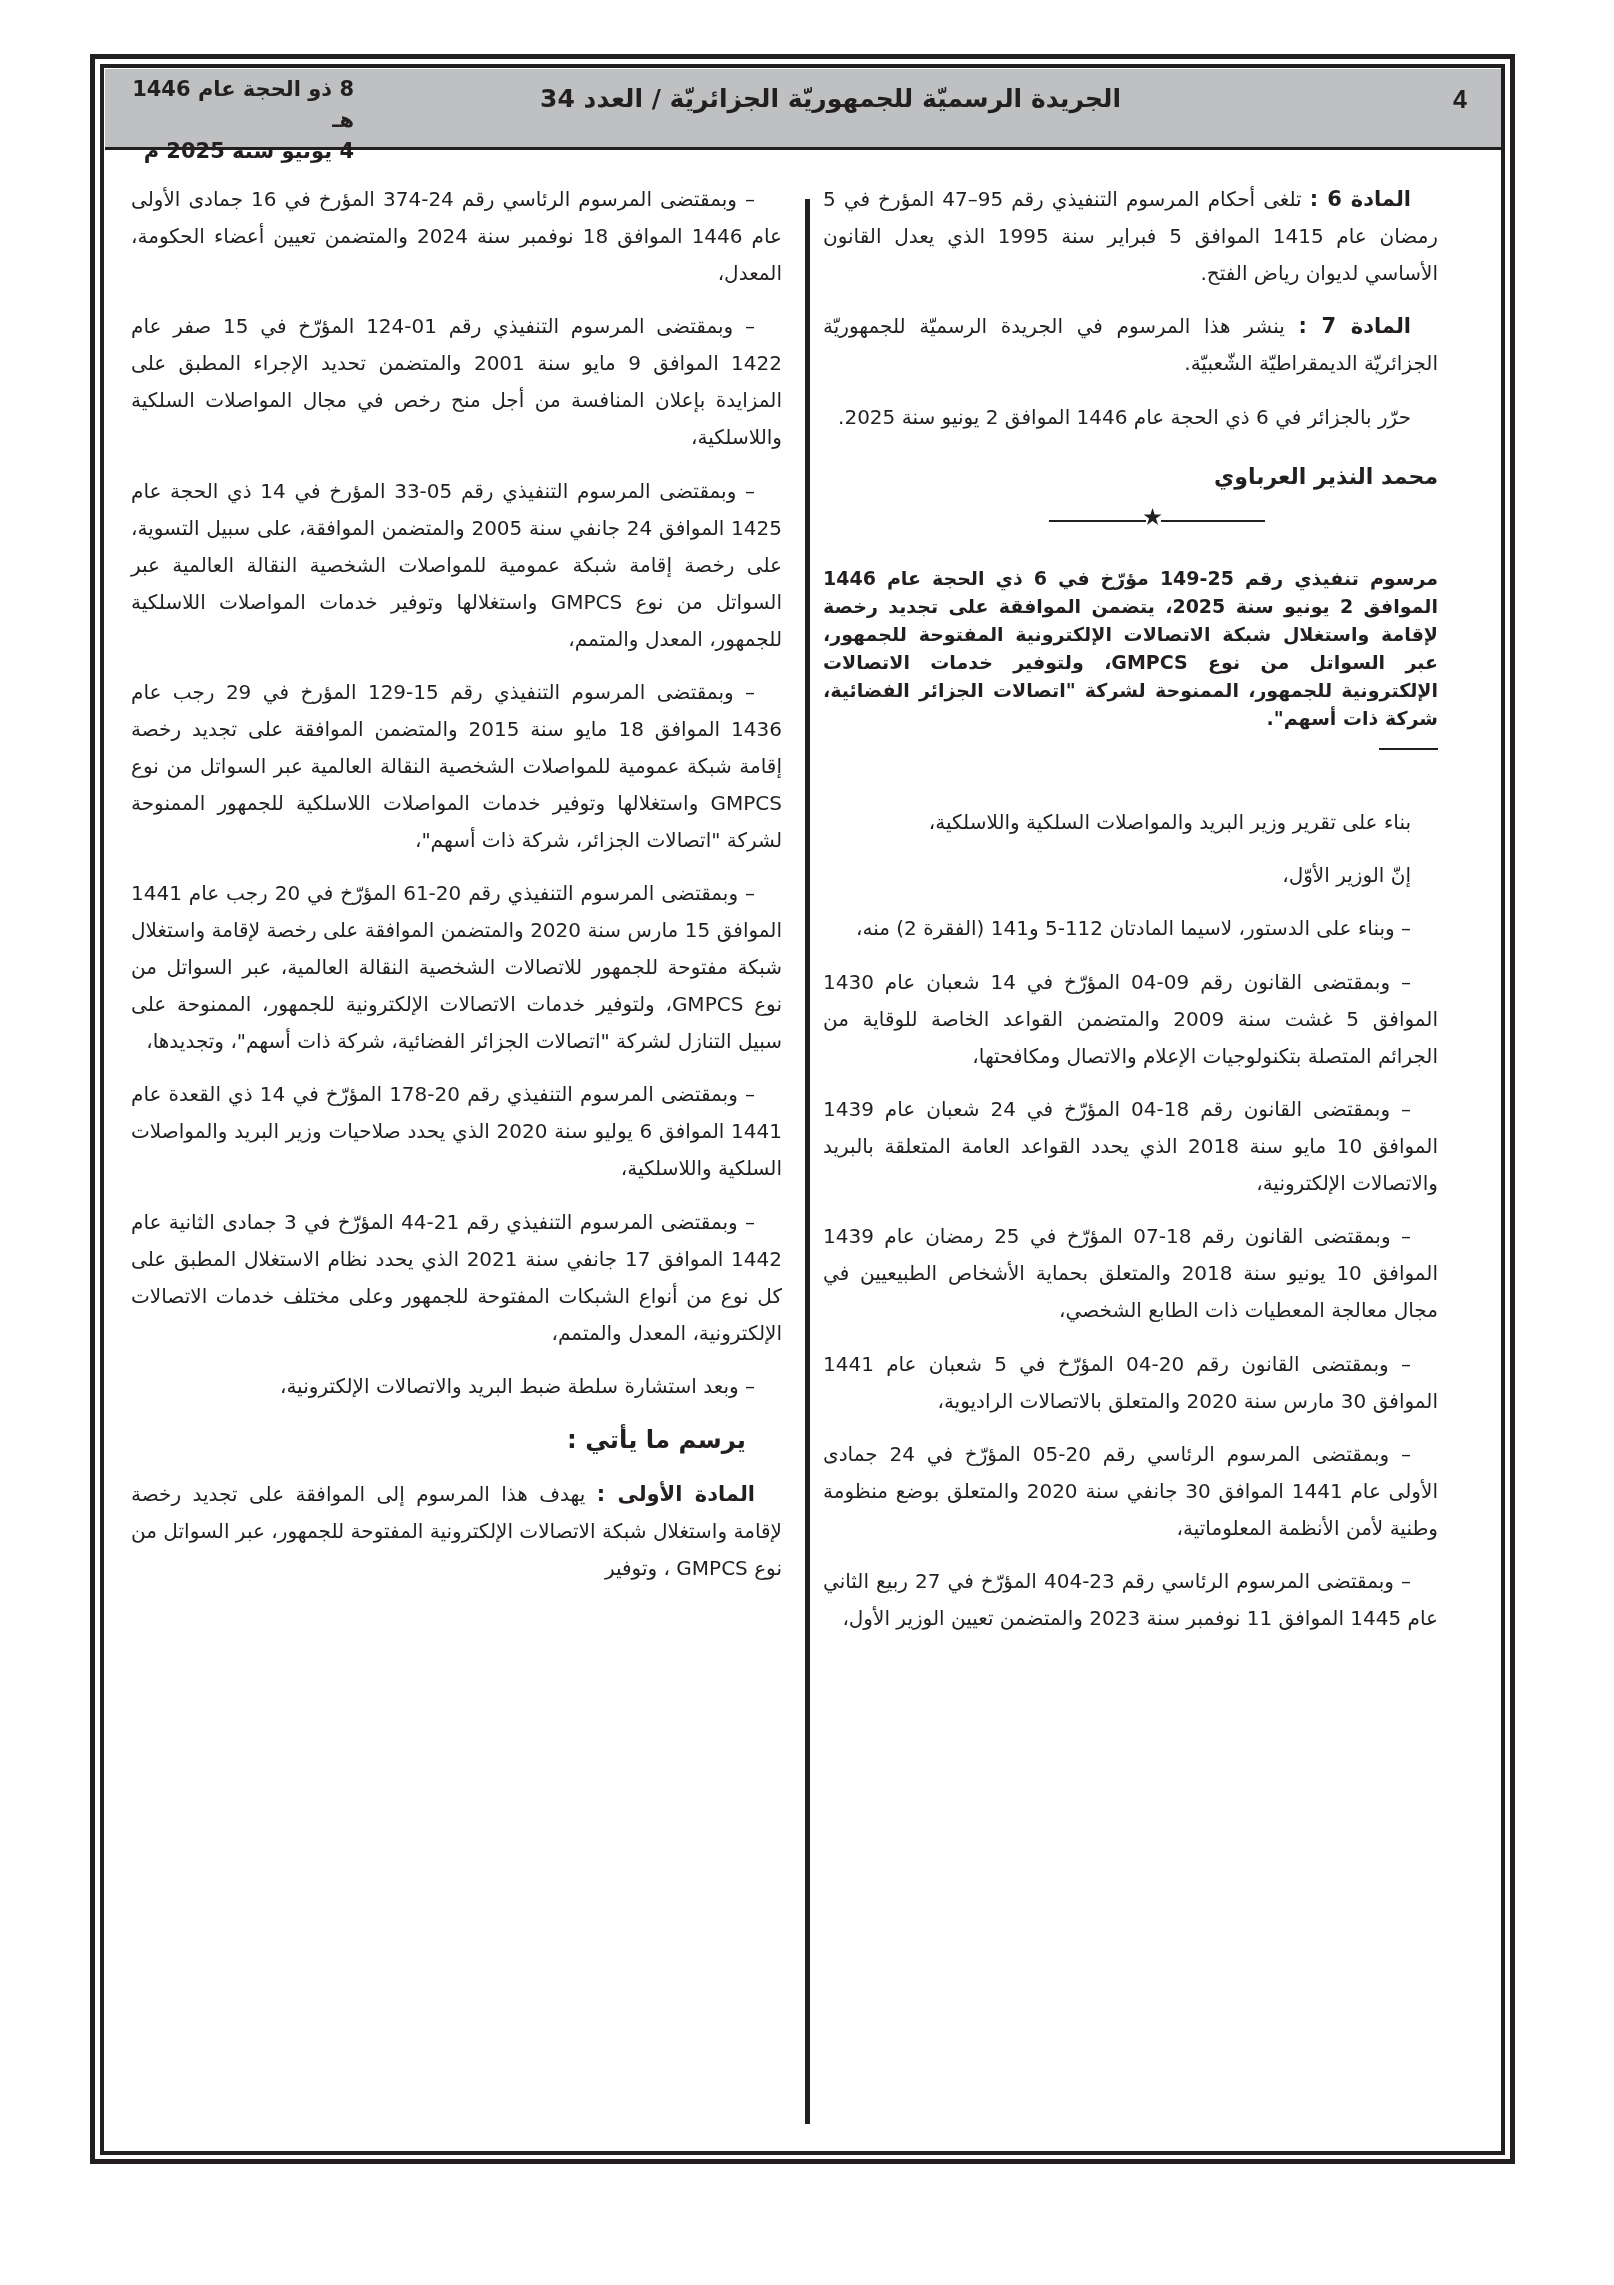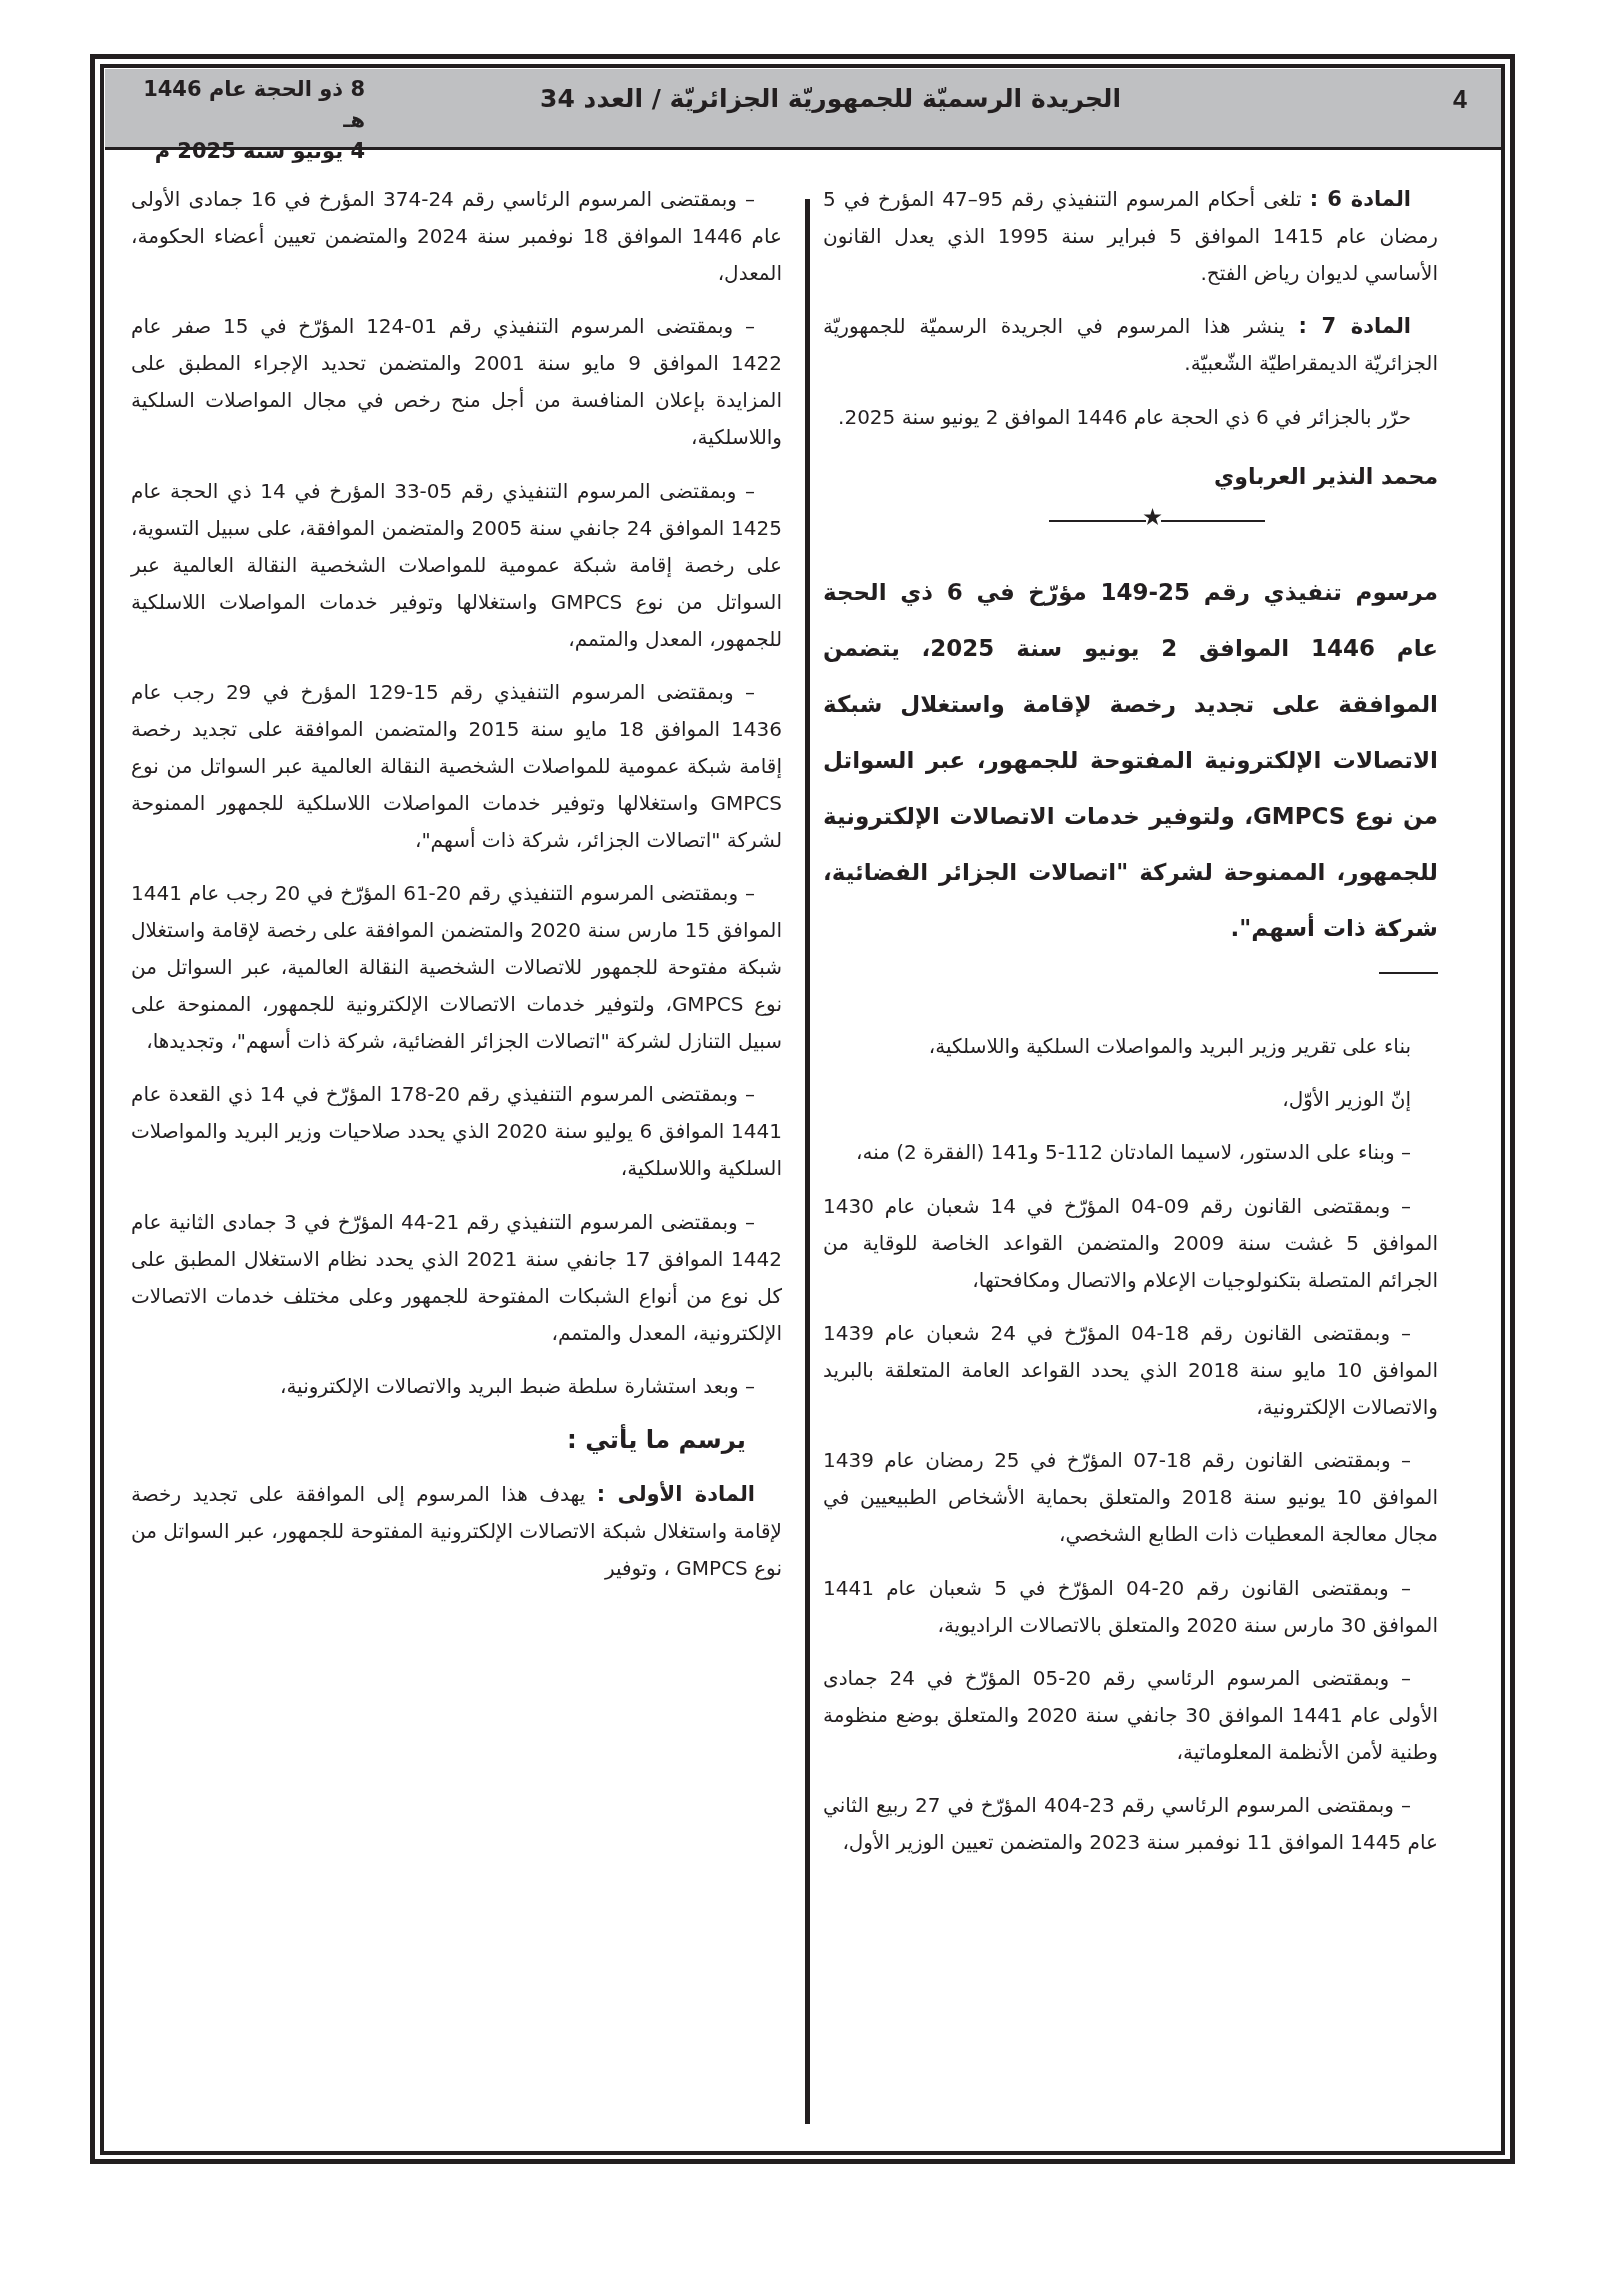--- a/index.html
+++ b/index.html
@@ -57,21 +57,21 @@
       right: 380px;
       top: 14.5px;
       font-family: "DejaVu Sans", sans-serif;
       font-weight: bold;
       font-size: 25px;
       white-space: nowrap;
       margin-left: 48px;
     }
     .header .issue-date {
       position: absolute;
-      left: 25px;
+      left: 14px;
       top: 5.4px;
       font-family: "DejaVu Sans", sans-serif;
       font-weight: bold;
       font-size: 21px;
       line-height: 31px;
       text-align: right;
       width: 235px;
     }
     .col-divider {
       position: absolute;
@@ -121,22 +121,22 @@
     .star-rule .line.l { left: 226px; width: 97px; }
     .star-rule .star {
       position: absolute;
       left: 319px;
       top: -3.6px;
       font-size: 23.5px;
       line-height: 27px;
     }
     .decree-title {
       font-weight: bold;
-      font-size: 23px;
-      line-height: 56px;
+      font-size: 19px;
+      line-height: 28px;
       text-align: justify;
       margin: 0 0 8px 0;
     }
     .short-rule {
       width: 59px;
       height: 1.8px;
       background: #231f20;
       margin: 16.3px 0 54px 276px;
     }
     .decrees {

